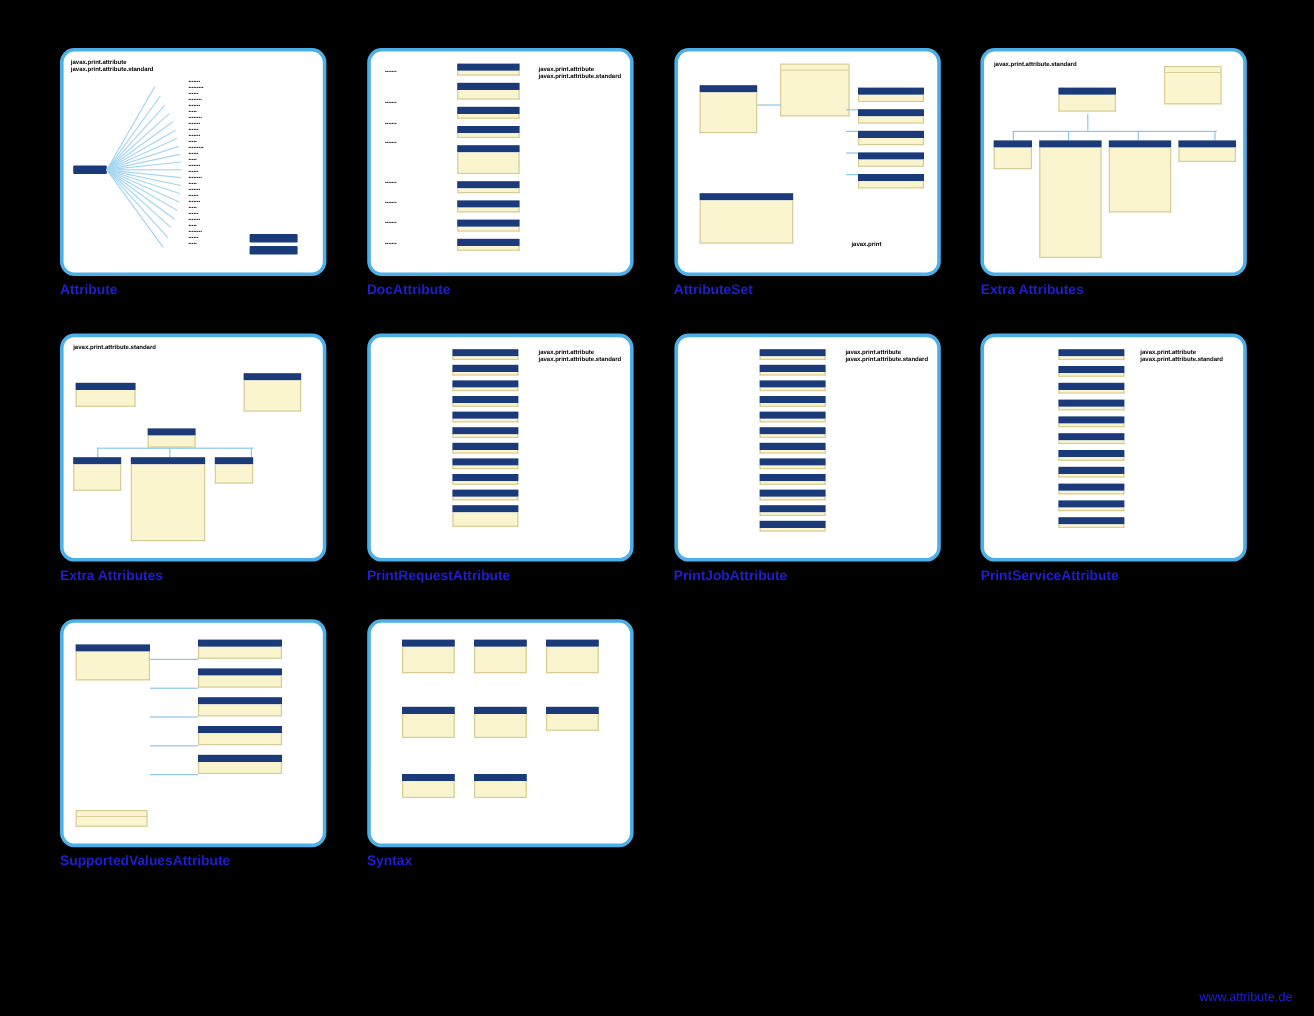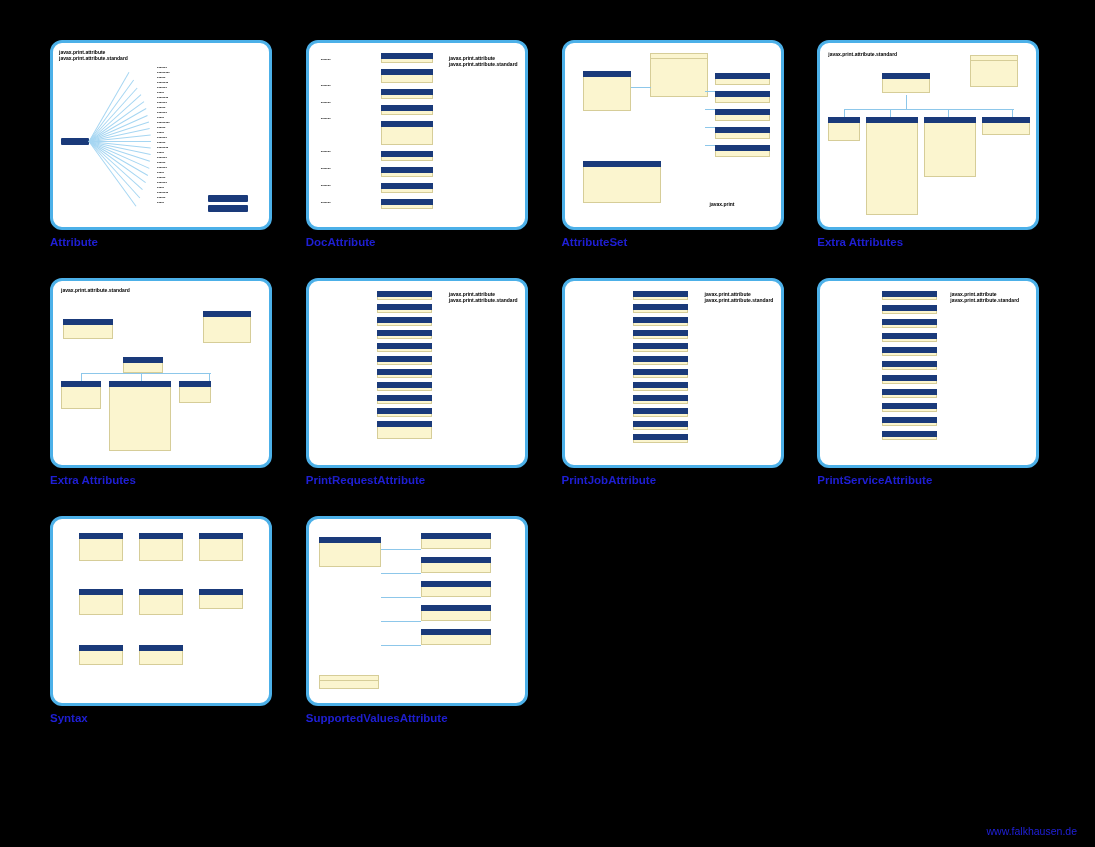--- a/index.html
+++ b/index.html
@@ -504,58 +504,20 @@
             <div class="hd"></div>
             <div class="bd"></div>
           </div>
       </div>
     </div>
     <div class="caption">PrintServiceAttribute</div>
   </div>
 
   <div class="cell">
     <div class="thumb">
-      <div class="pair" style="top:14px;left:26px;width:44px">
-          <div class="hd"></div>
-          <div class="bd" style="height:22px"></div>
-        </div>
-      <div class="pair" style="top:14px;left:86px;width:44px">
-          <div class="hd"></div>
-          <div class="bd" style="height:22px"></div>
-        </div>
-      <div class="pair" style="top:14px;left:146px;width:44px">
-          <div class="hd"></div>
-          <div class="bd" style="height:22px"></div>
-        </div>
-      <div class="pair" style="top:70px;left:26px;width:44px">
-          <div class="hd"></div>
-          <div class="bd" style="height:20px"></div>
-        </div>
-      <div class="pair" style="top:70px;left:86px;width:44px">
-          <div class="hd"></div>
-          <div class="bd" style="height:20px"></div>
-        </div>
-      <div class="pair" style="top:70px;left:146px;width:44px">
-          <div class="hd"></div>
-          <div class="bd" style="height:14px"></div>
-        </div>
-      <div class="pair" style="top:126px;left:26px;width:44px">
-          <div class="hd"></div>
-          <div class="bd" style="height:14px"></div>
-        </div>
-      <div class="pair" style="top:126px;left:86px;width:44px">
-          <div class="hd"></div>
-          <div class="bd" style="height:14px"></div>
-        </div>
-    </div>
-    <div class="caption">Syntax</div>
-  </div>
-
-  <div class="cell">
-    <div class="thumb">
       <div class="pair" style="top:18px;left:10px;width:62px">
           <div class="hd"></div>
           <div class="bd" style="height:24px"></div>
         </div>
       <div class="col" style="top:14px;left:112px;width:70px;gap:8px">
         <div>
             <div class="hd"></div>
             <div class="bd" style="height:10px"></div>
           </div>
         <div>
@@ -581,15 +543,53 @@
         </div>
       <div class="hline" style="top:30px;left:72px;width:40px"></div>
       <div class="hline" style="top:54px;left:72px;width:40px"></div>
       <div class="hline" style="top:78px;left:72px;width:40px"></div>
       <div class="hline" style="top:102px;left:72px;width:40px"></div>
       <div class="hline" style="top:126px;left:72px;width:40px"></div>
     </div>
     <div class="caption">SupportedValuesAttribute</div>
   </div>
 
+  <div class="cell">
+    <div class="thumb">
+      <div class="pair" style="top:14px;left:26px;width:44px">
+          <div class="hd"></div>
+          <div class="bd" style="height:22px"></div>
+        </div>
+      <div class="pair" style="top:14px;left:86px;width:44px">
+          <div class="hd"></div>
+          <div class="bd" style="height:22px"></div>
+        </div>
+      <div class="pair" style="top:14px;left:146px;width:44px">
+          <div class="hd"></div>
+          <div class="bd" style="height:22px"></div>
+        </div>
+      <div class="pair" style="top:70px;left:26px;width:44px">
+          <div class="hd"></div>
+          <div class="bd" style="height:20px"></div>
+        </div>
+      <div class="pair" style="top:70px;left:86px;width:44px">
+          <div class="hd"></div>
+          <div class="bd" style="height:20px"></div>
+        </div>
+      <div class="pair" style="top:70px;left:146px;width:44px">
+          <div class="hd"></div>
+          <div class="bd" style="height:14px"></div>
+        </div>
+      <div class="pair" style="top:126px;left:26px;width:44px">
+          <div class="hd"></div>
+          <div class="bd" style="height:14px"></div>
+        </div>
+      <div class="pair" style="top:126px;left:86px;width:44px">
+          <div class="hd"></div>
+          <div class="bd" style="height:14px"></div>
+        </div>
+    </div>
+    <div class="caption">Syntax</div>
+  </div>
+
 </div>
 
-<div class="footer">www.falkhausen.de</div>
+<div class="footer">www.attribute.de</div>
 
 </body></html>

